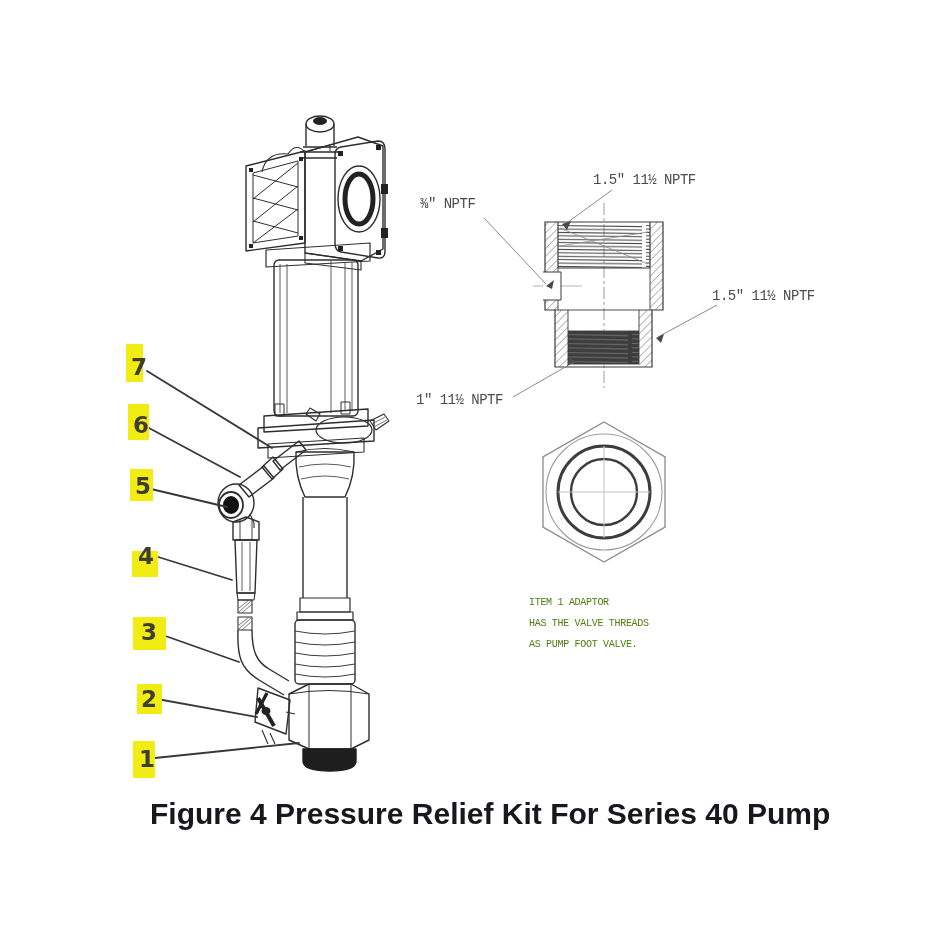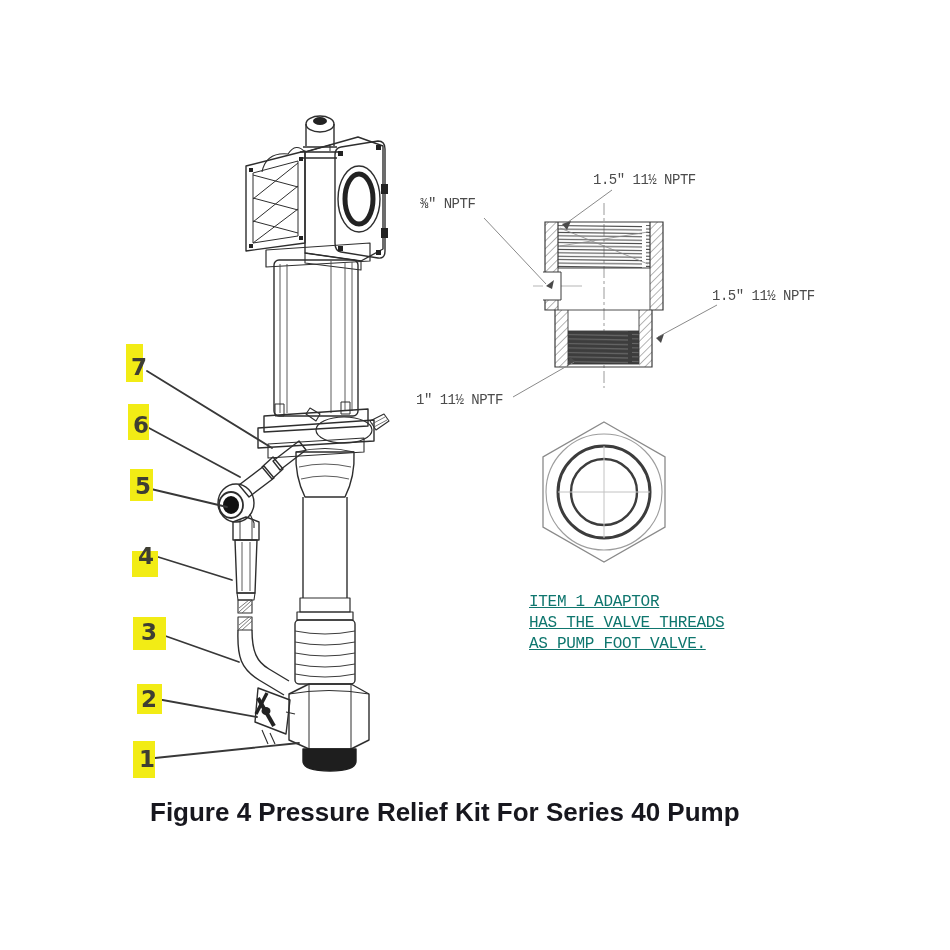--- a/index.html
+++ b/index.html
@@ -8,35 +8,35 @@
     font-family:"Liberation Sans",sans-serif;
   }
   #canvas{position:absolute;left:0;top:0;}
   .abs{position:absolute;}
   .tech-label{
     font-family:"Liberation Mono","DejaVu Sans Mono",monospace;
     font-size:14px;color:#4b4b4b;white-space:nowrap;letter-spacing:-0.5px;
   }
   .note-line{
     font-family:"Liberation Mono","DejaVu Sans Mono",monospace;
-    font-size:16px;color:#0f766e;white-space:nowrap;letter-spacing:-0.3px;line-height:21px;text-decoration:underline;
+    font-size:10px;color:#4d7c0f;white-space:nowrap;letter-spacing:-0.3px;line-height:21px;
   }
   .callout{
     position:absolute;
     font-family:"DejaVu Sans",sans-serif;font-weight:600;font-size:23px;color:#3e3e33;
   }
   .callout .hl{
     position:absolute;background:#f2ec15;z-index:0;
   }
   .callout .num{
     position:absolute;z-index:1;line-height:1;
   }
   #caption{
     font-family:"Liberation Sans",sans-serif;font-weight:700;
-    font-size:26px;color:#17171e;white-space:nowrap;
+    font-size:30px;color:#17171e;white-space:nowrap;
   }
 </style>
 </head>
 <body>
 
 <svg id="canvas" width="950" height="950" viewBox="0 0 950 950">
   <defs>
     <pattern id="hatchL" width="5.5" height="5.5" patternUnits="userSpaceOnUse" patternTransform="rotate(45)">
       <line x1="0" y1="0" x2="0" y2="5.5" stroke="#6a6a6a" stroke-width="1"></line>
     </pattern>

